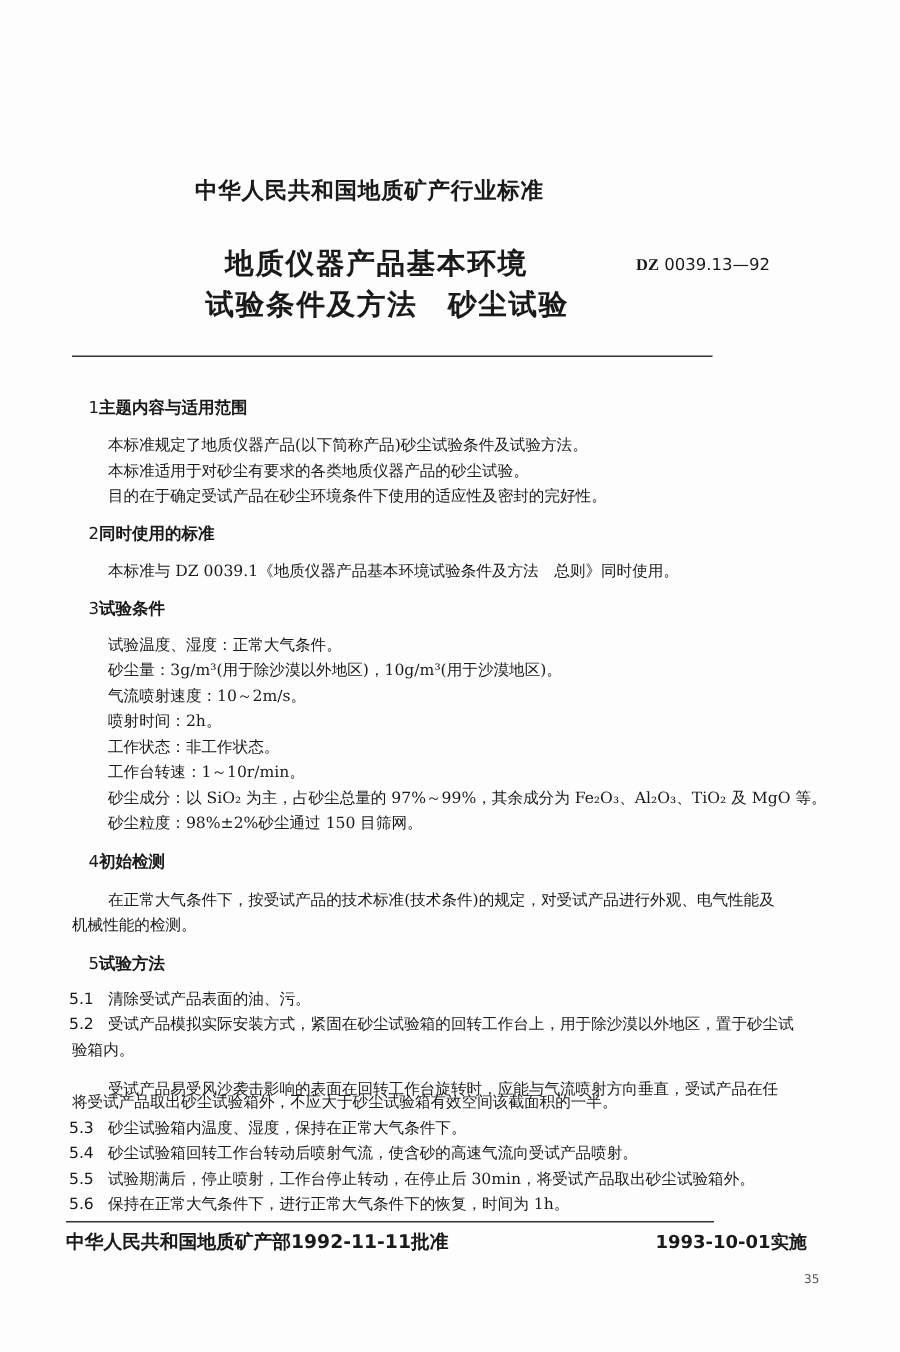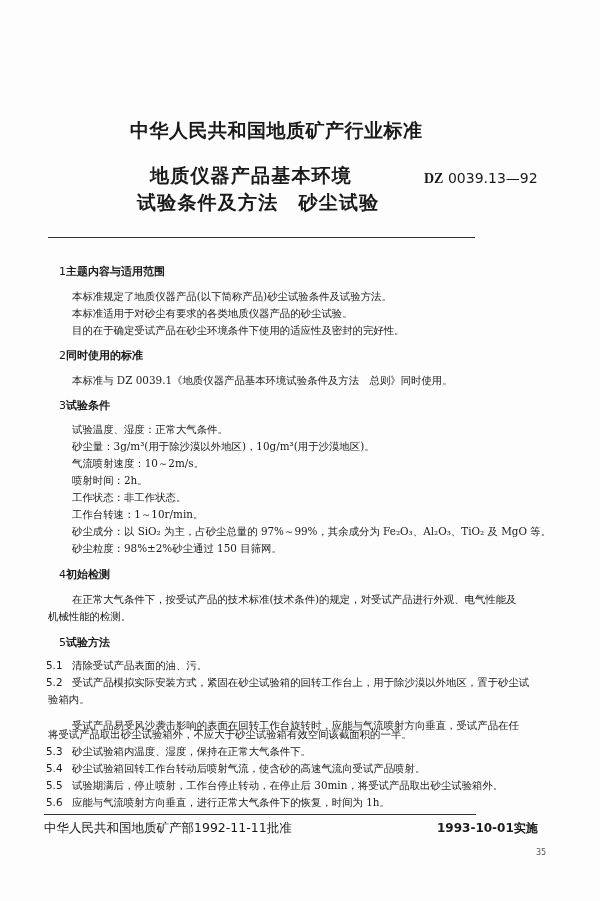--- a/index.html
+++ b/index.html
@@ -3,36 +3,36 @@
 <meta charset="utf-8">
 <style>
   html, body { margin: 0; padding: 0; }
   body {
     width: 600px; height: 901px; background: #fdfdfd; position: relative; overflow: hidden;
     font-family: "DejaVu Serif", "Liberation Serif", serif; color: #1a1a1a;
   }
   .abs { position: absolute; }
   .sans { font-family: "DejaVu Sans", "Liberation Sans", sans-serif; }
   .bold { font-weight: bold; }
-  #series-title { left: 130px; top: 118px; font-size: 19px; letter-spacing: 0.5px; }
+  #series-title { left: 130px; top: 118px; font-size: 15px; letter-spacing: 0.5px; }
   #doc-title-1 { left: 150px; top: 163px; font-size: 19px; letter-spacing: 1.2px; }
   #doc-title-2 { left: 137px; top: 190px; font-size: 19px; letter-spacing: 1.2px; }
-  #std-code { left: 424px; top: 170px; font-size: 14px; }
+  #std-code { left: 424px; top: 170px; font-size: 11px; }
   #std-code .dz { font-family: "Liberation Serif", serif; font-weight: bold; }
   .rule { left: 48px; width: 427px; height: 0; border-top: 1.6px solid #333; }
   #rule-top { top: 237px; }
   #rule-bottom { top: 814px; left: 44px; width: 432px; }
   .h { left: 48px; font-size: 11px; font-weight: bold; font-family: "DejaVu Sans", "Liberation Sans", sans-serif; text-align: right; }
   .h .num { display: inline-block; width: 18px; font-weight: normal; }
   .p { font-size: 10.4px; white-space: nowrap; }
   .ind { left: 72px; }
   .flush { left: 48px; }
   .item { left: 46px; }
   .item .num { display: inline-block; width: 26px; font-family: "DejaVu Sans", "Liberation Sans", sans-serif; }
-  #footer-left { left: 44px; top: 820px; font-size: 12.5px; font-weight: normal; }
+  #footer-left { left: 44px; top: 820px; font-size: 12.5px; font-weight: bold; }
   #footer-right { left: 437px; top: 820px; font-size: 12px; font-weight: bold; }
   #page-num { left: 536px; top: 848px; font-size: 8px; color: #555; }
 </style>
 </head>
 <body>
 
 <div class="abs sans bold" id="series-title">中华人民共和国地质矿产行业标准</div>
 <div class="abs sans bold" id="doc-title-1">地质仪器产品基本环境</div>
 <div class="abs sans bold" id="doc-title-2">试验条件及方法　砂尘试验</div>
 <div class="abs" id="std-code">
@@ -86,19 +86,19 @@
 <div class="abs p item" style="top:745px">
   <span class="num">5.3</span><span>砂尘试验箱内温度、湿度，保持在正常大气条件下。</span>
 </div>
 <div class="abs p item" style="top:762px">
   <span class="num">5.4</span><span>砂尘试验箱回转工作台转动后喷射气流，使含砂的高速气流向受试产品喷射。</span>
 </div>
 <div class="abs p item" style="top:779px">
   <span class="num">5.5</span><span>试验期满后，停止喷射，工作台停止转动，在停止后 30min，将受试产品取出砂尘试验箱外。</span>
 </div>
 <div class="abs p item" style="top:796px">
-  <span class="num">5.6</span><span>应能与气流喷射方向垂直，进行正常大气条件下的恢复，时间为 1h。</span>
+  <span class="num">5.6</span><span>保持在正常大气条件下，进行正常大气条件下的恢复，时间为 1h。</span>
 </div>
 
 <div class="abs rule" id="rule-bottom"></div>
 <div class="abs sans" id="footer-left">中华人民共和国地质矿产部1992-11-11批准</div>
 <div class="abs sans" id="footer-right">1993-10-01实施</div>
 <div class="abs sans" id="page-num">35</div>
 
 </body></html>

